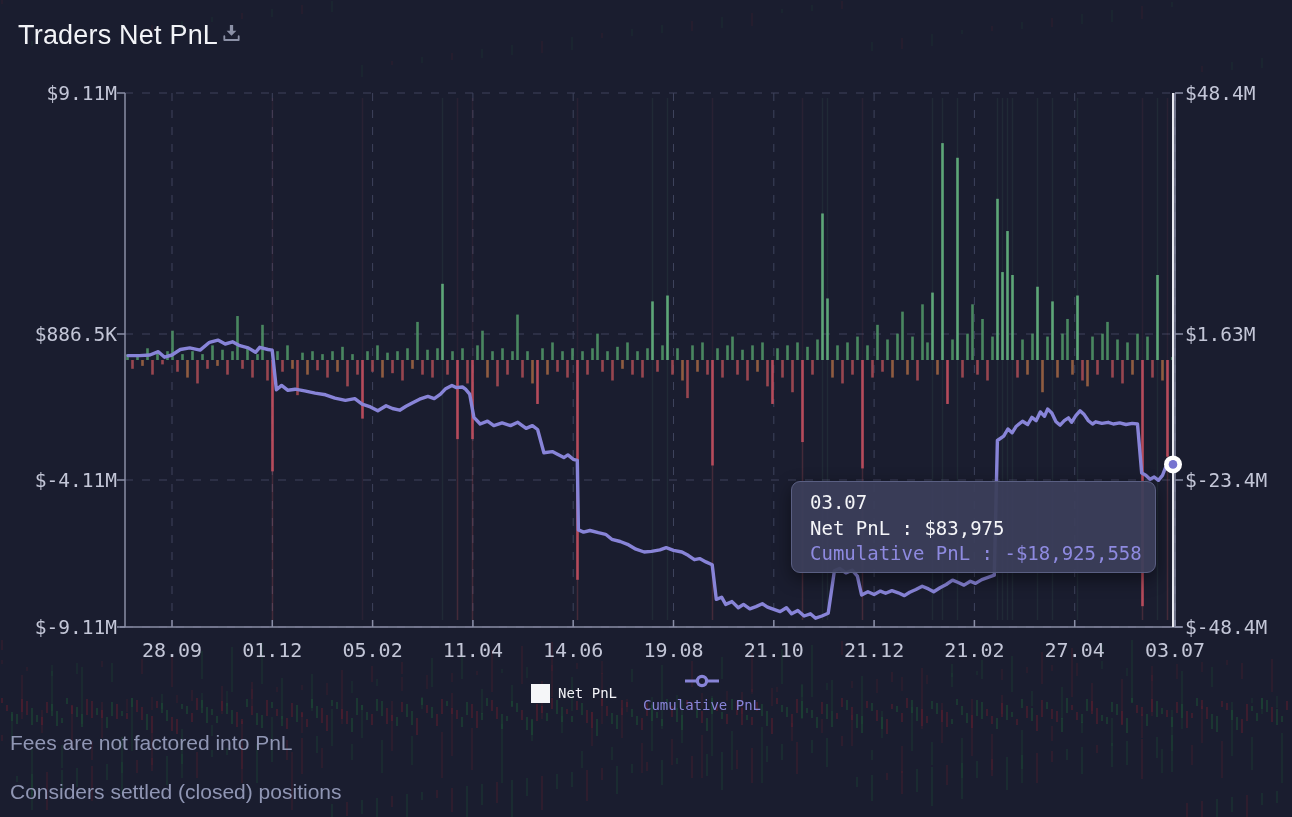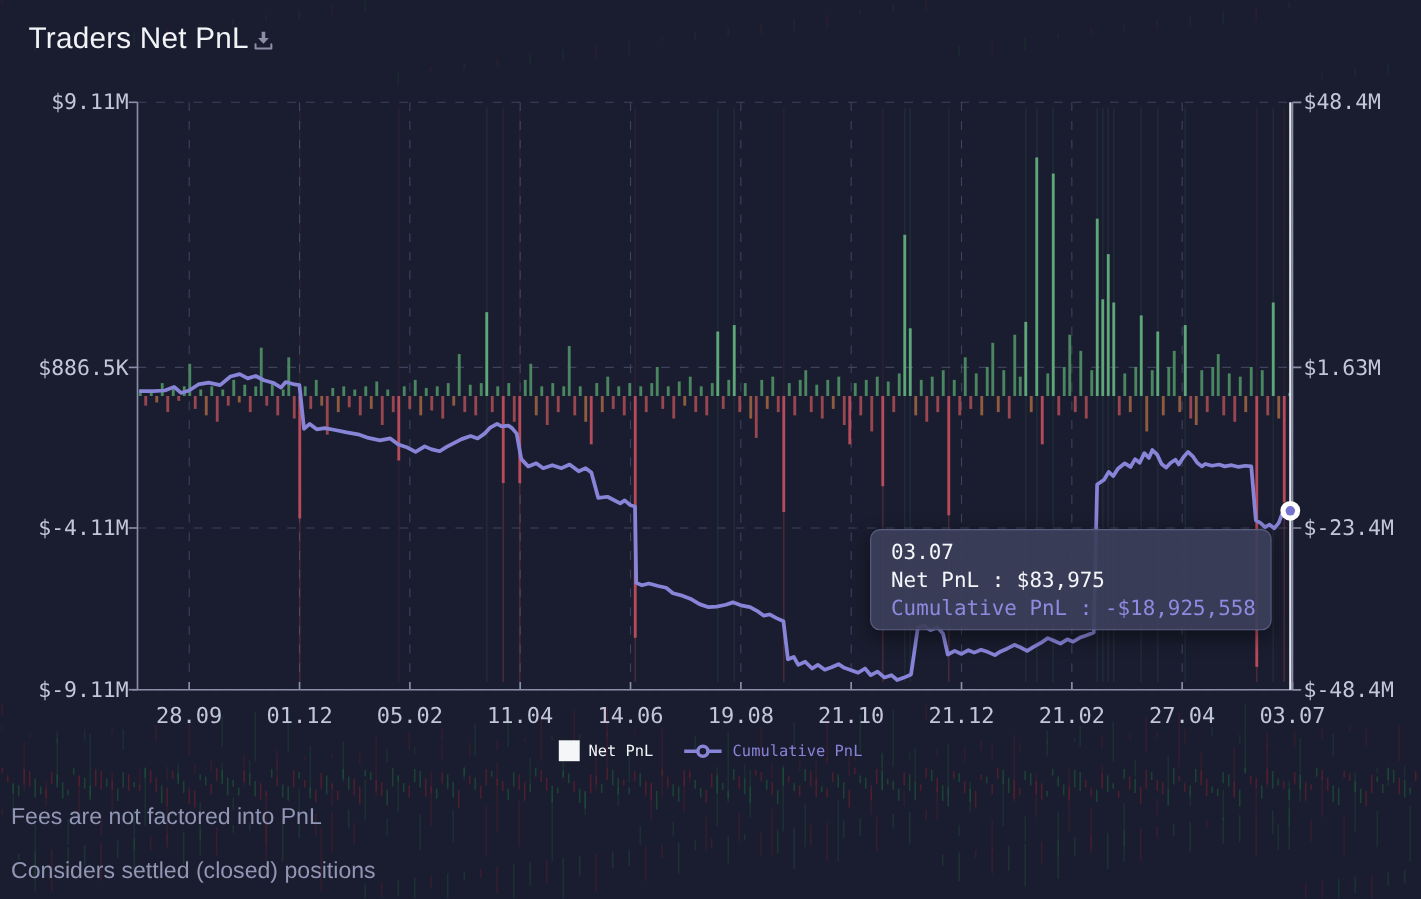--- a/index.html
+++ b/index.html
@@ -1,35 +1,35 @@
 <!DOCTYPE html>
 <html><head>
 <meta charset="utf-8">
 <style>
   html,body{margin:0;padding:0;background:#1a1d2f;}
   .stage{position:relative;width:1292px;height:817px;background:#1a1d2f;overflow:hidden;
          font-family:"Liberation Sans",sans-serif;}
   #ghost-svg{position:absolute;left:0;top:0;z-index:0;pointer-events:none;}
   #chart-svg{position:absolute;left:0;top:0;z-index:1;pointer-events:none;}
-  .header{position:absolute;left:26px;top:20px;display:flex;align-items:flex-end;z-index:3;}
+  .header{position:absolute;left:18px;top:20px;display:flex;align-items:flex-start;z-index:3;}
   .header h1{margin:0;font-size:27px;font-weight:500;color:#f2f3f7;letter-spacing:.2px;}
   .dl-btn{background:none;border:none;padding:2px;margin:0;cursor:pointer;display:flex;align-items:center;}
   .tooltip{position:absolute;left:791px;top:481px;width:365px;height:92px;z-index:5;
            background:rgba(60,63,90,.94);border:1px solid #5a5f82;border-radius:9px;
            padding:8px 0 0 18px;box-sizing:border-box;
            font-family:"DejaVu Sans Mono",monospace;font-size:19px;line-height:25.5px;
            box-shadow:0 6px 18px rgba(0,0,0,.45);}
   .tt-date,.tt-net{color:#f4f5f8;}
   .tt-cum{color:#8e8ae0;}
   .legend{position:absolute;left:0;top:673px;width:100%;display:flex;justify-content:center;
           align-items:center;gap:26px;z-index:3;
           font-family:"DejaVu Sans Mono",monospace;font-size:14px;}
   .legend-item{display:flex;align-items:center;gap:8px;cursor:pointer;}
   .legend-item.net{color:#f2f3f7;}
-  .legend-item.cum{color:#8884d8;}
+  .legend-item.cum{color:#8884d8;flex-direction:column;}
   .swatch{width:19px;height:19px;background:#f5f6f8;display:inline-block;}
   .notes{position:absolute;left:10px;top:731px;z-index:3;color:#9096b4;font-size:21px;}
   .notes p{margin:0 0 25px 0;}
 </style>
 </head>
 <body>
 
 <div class="stage">
 
   <svg id="ghost-svg" width="1292" height="817">

